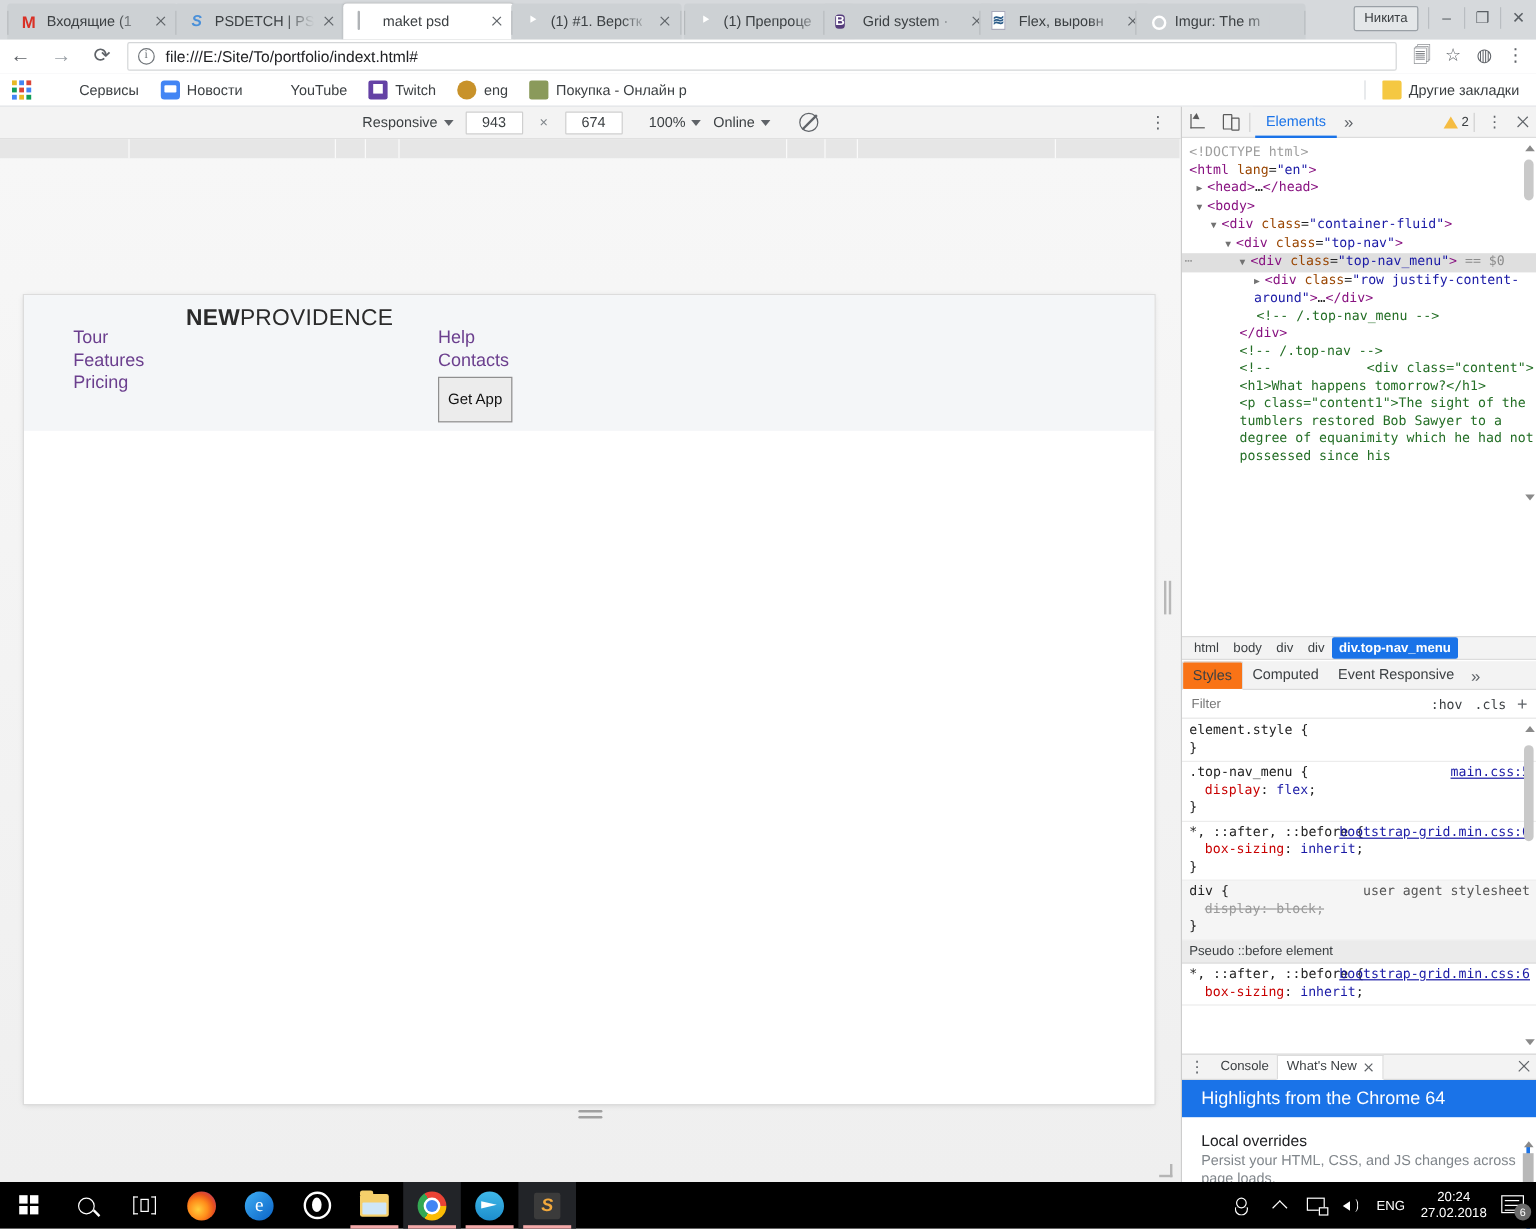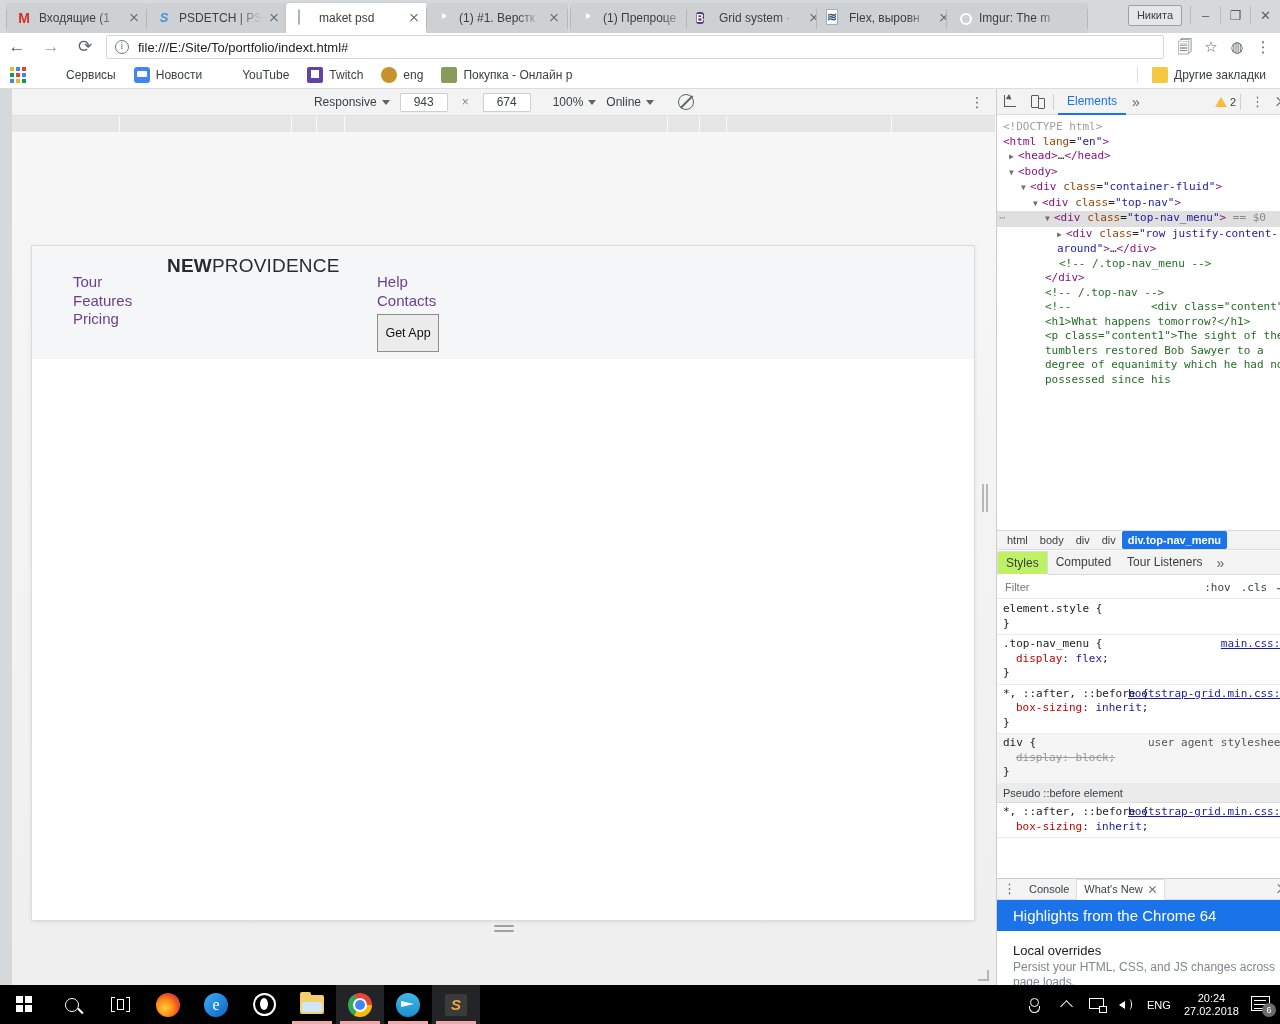--- a/index.html
+++ b/index.html
@@ -92,21 +92,21 @@
   .ico-news::after{content:"";position:absolute;left:3px;top:4px;width:10px;height:6px;background:#fff;border-radius:1px;}
   .ico-twitch{width:16px;height:16px;background:#6441a5;border-radius:2px;position:relative;}
   .ico-twitch::after{content:"";position:absolute;left:4px;top:3px;width:8px;height:8px;background:#fff;}
   .ico-eng{width:16px;height:16px;background:#c8922a;border-radius:50%;}
   .ico-shop{width:16px;height:16px;background:#8a9a5b;border-radius:2px;}
   .ico-folder{width:15px;height:13px;background:#f5c842;border-radius:1px 2px 2px 1px;}
   #bookmarks .right{ margin-left:auto; display:flex;align-items:center; padding-right:6px;}
   .bm-sep{ width:1px;height:16px;background:#dadce0;margin:0 4px; }
 
   
-  #content-area{ position:absolute;left:12px;top:89px;width:1044px;height:896px;background:#f1f3f4; }
+  #content-area{ position:absolute;left:0;top:89px;width:1044px;height:896px;background:#f1f3f4; }
 
   
   #device-toolbar{ position:absolute;left:0;top:0;width:984px;height:27px;background:#f3f3f3;
     border-bottom:1px solid #e0e0e0; display:flex;align-items:center;justify-content:center;
     font-size:12px;color:#3c4043;}
   #device-toolbar .dt-inner{display:flex;align-items:center;gap:10px;}
   .dt-select{display:flex;align-items:center;gap:5px;cursor:default;}
   .caret{ width:0;height:0;border-left:4px solid transparent;border-right:4px solid transparent;
     border-top:5px solid #5f6368; display:inline-block;}
   .dt-num{ width:48px;height:19px;border:1px solid #cfcfcf;background:#fff;text-align:center;
@@ -192,21 +192,21 @@
   #breadcrumb{ position:absolute; left:0; top:441px; width:296px; height:20px; background:#f3f3f3;
     border-top:1px solid #dcdcdc; border-bottom:1px solid #dcdcdc; display:flex; align-items:center;
     font-size:11px; color:#3c4043; padding-left:4px; }
   .crumb{ padding:0 6px; line-height:18px; }
   .crumb.sel{ background:#1a73e8; color:#fff; border-radius:2px; font-weight:bold; }
 
   
   #styles-tabs{ position:absolute; left:0; top:462px; width:296px; height:24px; background:#f3f3f3;
     border-bottom:1px solid #dcdcdc; display:flex; align-items:center; font-size:12px; color:#3c4043; }
   .st-tab{ padding:0 8px; line-height:23px; height:24px; }
-  .st-tab.sel{ background:#bef264; border:1px solid #dcdcdc; border-bottom:1px solid #fff; border-radius:2px 2px 0 0;text-align:right; }
+  .st-tab.sel{ background:#f97316; border:1px solid #dcdcdc; border-bottom:1px solid #fff; border-radius:2px 2px 0 0;text-align:right; }
 
   
   #filter-row{ position:absolute; left:0; top:487px; width:296px; height:23px; background:#fff;
     border-bottom:1px solid #e6e6e6; display:flex; align-items:center; font-size:11px; color:#777;
     padding:0 4px; }
   #filter-row .ph{ flex:1 1 auto; padding-left:4px; }
   .chip{ font-family:"DejaVu Sans Mono", monospace; font-size:11px; color:#3c4043; padding:0 5px; }
   .plus{ font-size:15px; color:#5f6368; padding:0 4px; }
 
   
@@ -542,21 +542,21 @@
         <span class="crumb">html</span>
         <span class="crumb">body</span>
         <span class="crumb">div</span>
         <span class="crumb">div</span>
         <span class="crumb sel">div.top-nav_menu</span>
       </div>
 
       <div id="styles-tabs">
         <span class="st-tab sel">Styles</span>
         <span class="st-tab">Computed</span>
-        <span class="st-tab">Tour Listeners</span>
+        <span class="st-tab">Event Responsive</span>
         <span class="dt-more">»</span>
       </div>
 
       <div id="filter-row">
         <span class="ph">Filter</span>
         <span class="chip">:hov</span>
         <span class="chip">.cls</span>
         <span class="plus">+</span>
       </div>
 

